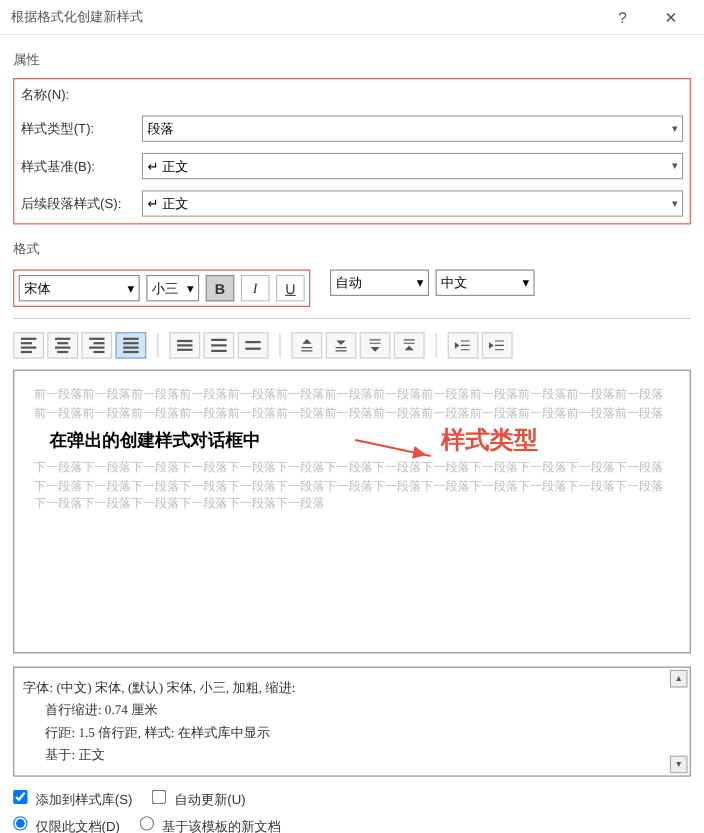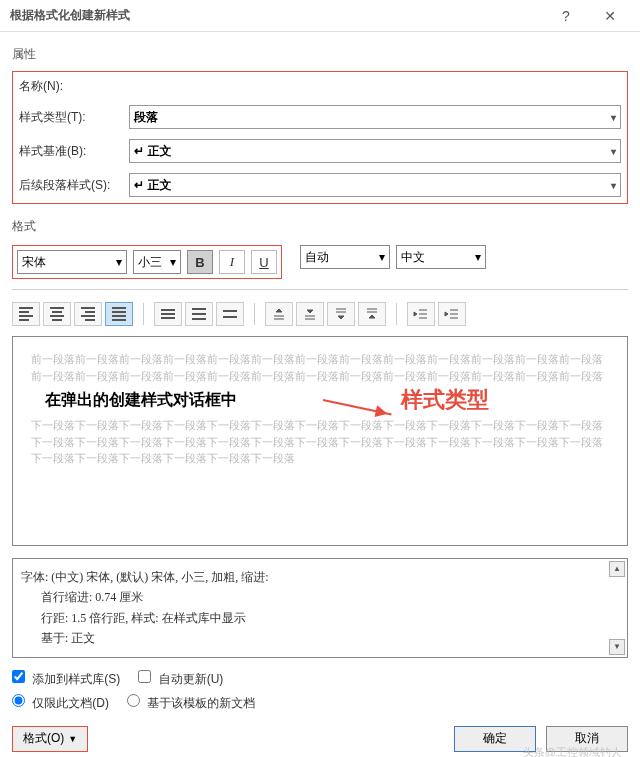--- a/index.html
+++ b/index.html
@@ -1,42 +1,42 @@
 <!DOCTYPE html>
 <html><head>
 <meta charset="utf-8">
 <style>
 * { box-sizing: border-box; margin: 0; padding: 0; }
 body { font-family: "Microsoft YaHei", "SimSun", sans-serif; font-size: 12px; background: #fff; width: 640px; }
 .titlebar { height: 32px; display: flex; align-items: center; padding: 0 8px 0 10px; background: #fff; border-bottom: 1px solid #e0e0e0; }
-.titlebar .title { flex: 1; color: #555; font-size: 12px; font-weight: bold; }
+.titlebar .title { flex: 1; color: #555; font-size: 12px; }
 .titlebar .winbtn { width: 44px; height: 30px; display: flex; align-items: center; justify-content: center; color: #555; font-size: 14px; }
 .content { padding: 10px 12px 4px 12px; }
 .section-label { color: #555; margin: 4px 0 8px 0; }
 .red-box { border: 1.5px solid #e74c3c; padding: 6px 6px 6px 6px; }
 .prop-grid { display: flex; flex-direction: column; gap: 10px; }
 .prop-row { display: flex; align-items: center; gap: 8px; }
 .prop-row label { width: 102px; color: #333; }
 .inp { flex: 1; height: 24px; border: 1px solid #999; padding: 0 6px; font-size: 12px; background: #fff; }
-.sel { flex: 1; height: 24px; border: 1px solid #999; padding: 0 4px; font-size: 12px; background: #fff; display: flex; align-items: center; justify-content: space-between; font-weight: bold; }
+.sel { flex: 1; height: 24px; border: 1px solid #999; padding: 0 4px; font-size: 12px; background: #fff; display: flex; align-items: center; justify-content: space-between; }
 .sel .chev { color: #555; font-size: 10px; }
 .fmt-section { margin-top: 14px; }
 .fmt-row1 { display: flex; align-items: center; gap: 6px; border: 1.5px solid #e74c3c; padding: 4px; width: fit-content; }
 .combo { height: 24px; border: 1px solid #888; display: flex; align-items: center; justify-content: space-between; padding: 0 4px; background: #fff; font-size: 12px; }
 .btn-sq { width: 26px; height: 24px; border: 1px solid #bbb; display: flex; align-items: center; justify-content: center; background: #fff; color: #333; font-size: 13px; }
 .btn-sq.active { background: #d0d0d0; border-color: #888; }
 .fmt-row1-outer { display:flex; align-items:flex-start; gap:18px; margin-top:10px;}
 .fmt-rest {display:flex; gap:6px;}
 .hr { border: none; border-top: 1px solid #d0d0d0; margin: 10px 0; }
 .toolbar2 { display: flex; align-items: center; gap: 4px; padding: 2px 0; }
 .tb-group { display: flex; gap: 3px; }
 .tb-btn { width: 28px; height: 24px; border: 1px solid #ccc; display: flex; align-items: center; justify-content: center; background: #f7f7f7; }
 .tb-btn.sel { background: #cfe4f7; border-color: #6ba6df; }
 .vdiv { width: 1px; height: 22px; background: #ccc; margin: 0 6px; }
-.preview { border: 1px solid #888; margin-top: 8px; height: 210px; padding: 14px 18px; overflow: hidden; position: relative; }
+.preview { border: 1px solid #888; margin-top: 8px; height: 258px; padding: 14px 18px; overflow: hidden; position: relative; }
 .lorem { color: #bcbcbc; font-size: 11px; line-height: 1.5; word-break: break-all; }
 .sample-line { margin: 6px 0 6px 14px; color: #000; font-weight: bold; font-family: SimSun; font-size: 16px; }
 .annotation { position: absolute; top: 48px; left: 310px; display: flex; align-items: center; color: #e74c3c; font-size: 22px; font-weight: bold; }
 .arrow { width: 70px; height: 2px; background: #e74c3c; position: relative; margin-right: 8px; transform: rotate(12deg); transform-origin: left; }
 .arrow::after { content: ""; position: absolute; right: -2px; top: -5px; border: 6px solid transparent; border-left: 12px solid #e74c3c; }
 .desc-box { border: 1px solid #888; margin-top: 12px; padding: 8px 26px 8px 8px; font-size: 12px; line-height: 1.7; color: #333; position: relative; font-family: Liberation Serif, serif; }
 .desc-box .scroll-up, .desc-box .scroll-down { position: absolute; right: 2px; width: 16px; height: 16px; border: 1px solid #aaa; background: #eee; display: flex; align-items: center; justify-content: center; font-size: 9px; color: #555; }
 .desc-box .scroll-up { top: 2px; } .desc-box .scroll-down { bottom: 2px; }
 .opts-row { margin-top: 12px; display: flex; align-items: center; gap: 18px; }
 .opts-row input[type=checkbox], .opts-row input[type=radio] { margin-right: 4px; }

